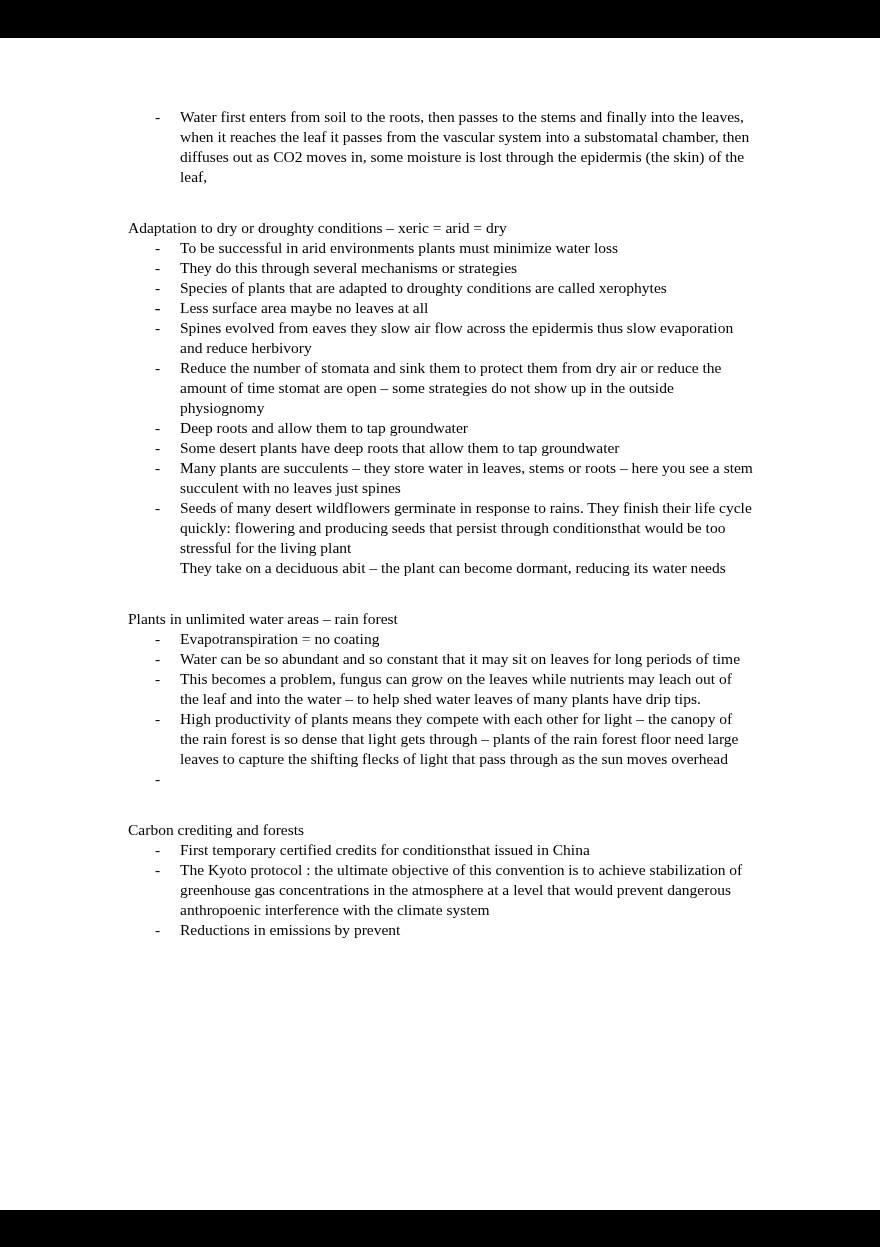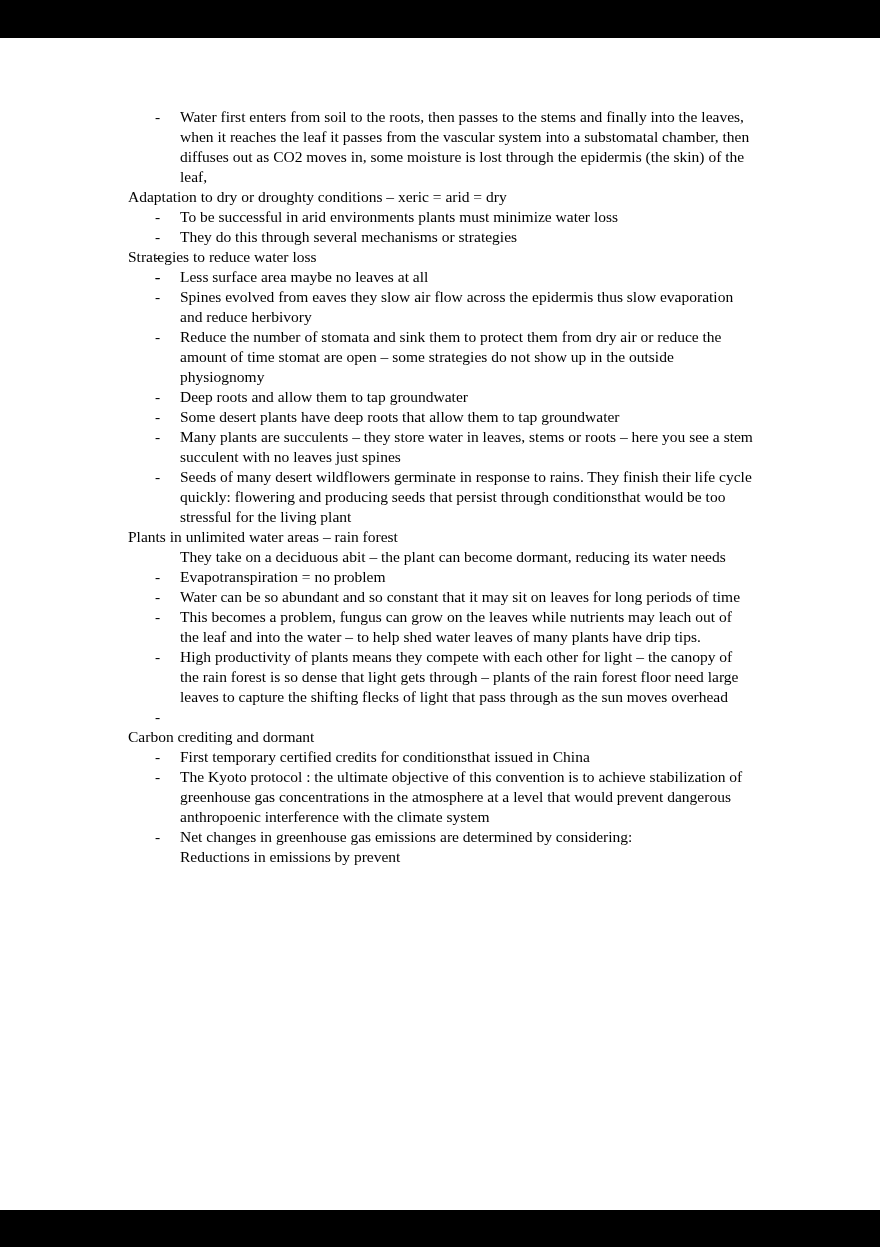--- a/index.html
+++ b/index.html
@@ -35,20 +35,21 @@
   .doc-body {
     width: 625px;
     font-size: 15.5px;
     line-height: 20px;
   }
   .block {
     margin: 0;
   }
   .block.paragraph {
     padding-left: 0;
+    margin-top: 31px;
   }
   .block.bullet {
     position: relative;
     padding-left: 52px;
   }
   .block.bullet .dash {
     position: absolute;
     left: 27px;
     top: 0;
   }
@@ -63,39 +64,38 @@
 <body>
 
 <div class="page">
   <div class="letterbox top"></div>
   <div class="paper">
     <div class="doc-body">
         <div class="block bullet"><span class="dash">-</span><span class="txt">Water first enters from soil to the roots, then passes to the stems and finally into the leaves, when it reaches the leaf it passes from the vascular system into a substomatal chamber, then diffuses out as CO2 moves in, some moisture is lost through the epidermis (the skin) of the leaf,</span></div>
         <div class="block paragraph"><span class="txt">Adaptation to dry or droughty conditions – xeric = arid = dry</span></div>
         <div class="block bullet"><span class="dash">-</span><span class="txt">To be successful in arid environments plants must minimize water loss</span></div>
         <div class="block bullet"><span class="dash">-</span><span class="txt">They do this through several mechanisms or strategies</span></div>
-        <div class="block bullet"><span class="dash">-</span></div>
-        <div class="block paragraph"><span class="txt">Strategies to reduce water loss</span></div>
+        <div class="block bullet"><span class="dash">-</span><span class="txt">Species of plants that are adapted to droughty conditions are called xerophytes</span></div>
         <div class="block bullet"><span class="dash">-</span></div>
         <div class="block bullet"><span class="dash">-</span><span class="txt">Less surface area maybe no leaves at all</span></div>
         <div class="block bullet"><span class="dash">-</span><span class="txt">Spines evolved from eaves they slow air flow across the epidermis thus slow evaporation and reduce herbivory</span></div>
         <div class="block bullet"><span class="dash">-</span><span class="txt">Reduce the number of stomata and sink them to protect them from dry air or reduce the amount of time stomat are open – some strategies do not show up in the outside physiognomy</span></div>
         <div class="block bullet"><span class="dash">-</span><span class="txt">Deep roots and allow them to tap groundwater</span></div>
         <div class="block bullet"><span class="dash">-</span><span class="txt">Some desert plants have deep roots that allow them to tap groundwater</span></div>
         <div class="block bullet"><span class="dash">-</span><span class="txt">Many plants are succulents – they store water in leaves, stems or roots – here you see a stem succulent with no leaves just spines</span></div>
         <div class="block bullet"><span class="dash">-</span><span class="txt">Seeds of many desert wildflowers germinate in response to rains. They finish their life cycle quickly: flowering and producing seeds that persist through conditionsthat would be too stressful for the living plant</span></div>
+        <div class="block continuation"><span class="txt">They take on a deciduous abit – the plant can become dormant, reducing its water needs</span></div>
         <div class="block paragraph"><span class="txt">Plants in unlimited water areas – rain forest</span></div>
-        <div class="block continuation"><span class="txt">They take on a deciduous abit – the plant can become dormant, reducing its water needs</span></div>
-        <div class="block bullet"><span class="dash">-</span><span class="txt">Evapotranspiration = no problem</span></div>
+        <div class="block bullet"><span class="dash">-</span><span class="txt">Evapotranspiration = no coating</span></div>
         <div class="block bullet"><span class="dash">-</span><span class="txt">Water can be so abundant and so constant that it may sit on leaves for long periods of time</span></div>
         <div class="block bullet"><span class="dash">-</span><span class="txt">This becomes a problem, fungus can grow on the leaves while nutrients may leach out of the leaf and into the water – to help shed water leaves of many plants have drip tips.</span></div>
         <div class="block bullet"><span class="dash">-</span><span class="txt">High productivity of plants means they compete with each other for light – the canopy of the rain forest is so dense that light gets through – plants of the rain forest floor need large leaves to capture the shifting flecks of light that pass through as the sun moves overhead</span></div>
         <div class="block bullet"><span class="dash">-</span></div>
         <div class="block blank"></div>
-        <div class="block paragraph"><span class="txt">Carbon crediting and dormant</span></div>
+        <div class="block paragraph"><span class="txt">Carbon crediting and forests</span></div>
         <div class="block bullet"><span class="dash">-</span><span class="txt">First temporary certified credits for conditionsthat issued in China</span></div>
         <div class="block bullet"><span class="dash">-</span><span class="txt">The Kyoto protocol : the ultimate objective of this convention is to achieve stabilization of greenhouse gas concentrations in the atmosphere at a level that would prevent dangerous anthropoenic interference with the climate system</span></div>
-        <div class="block bullet"><span class="dash">-</span><span class="txt">Net changes in greenhouse gas emissions are determined by considering:</span></div>
+        <div class="block bullet"><span class="dash">-</span></div>
         <div class="block continuation"><span class="txt">Reductions in emissions by prevent</span></div>
       </div>
   </div>
   <div class="letterbox bottom"></div>
 </div>
 
 </body></html>

